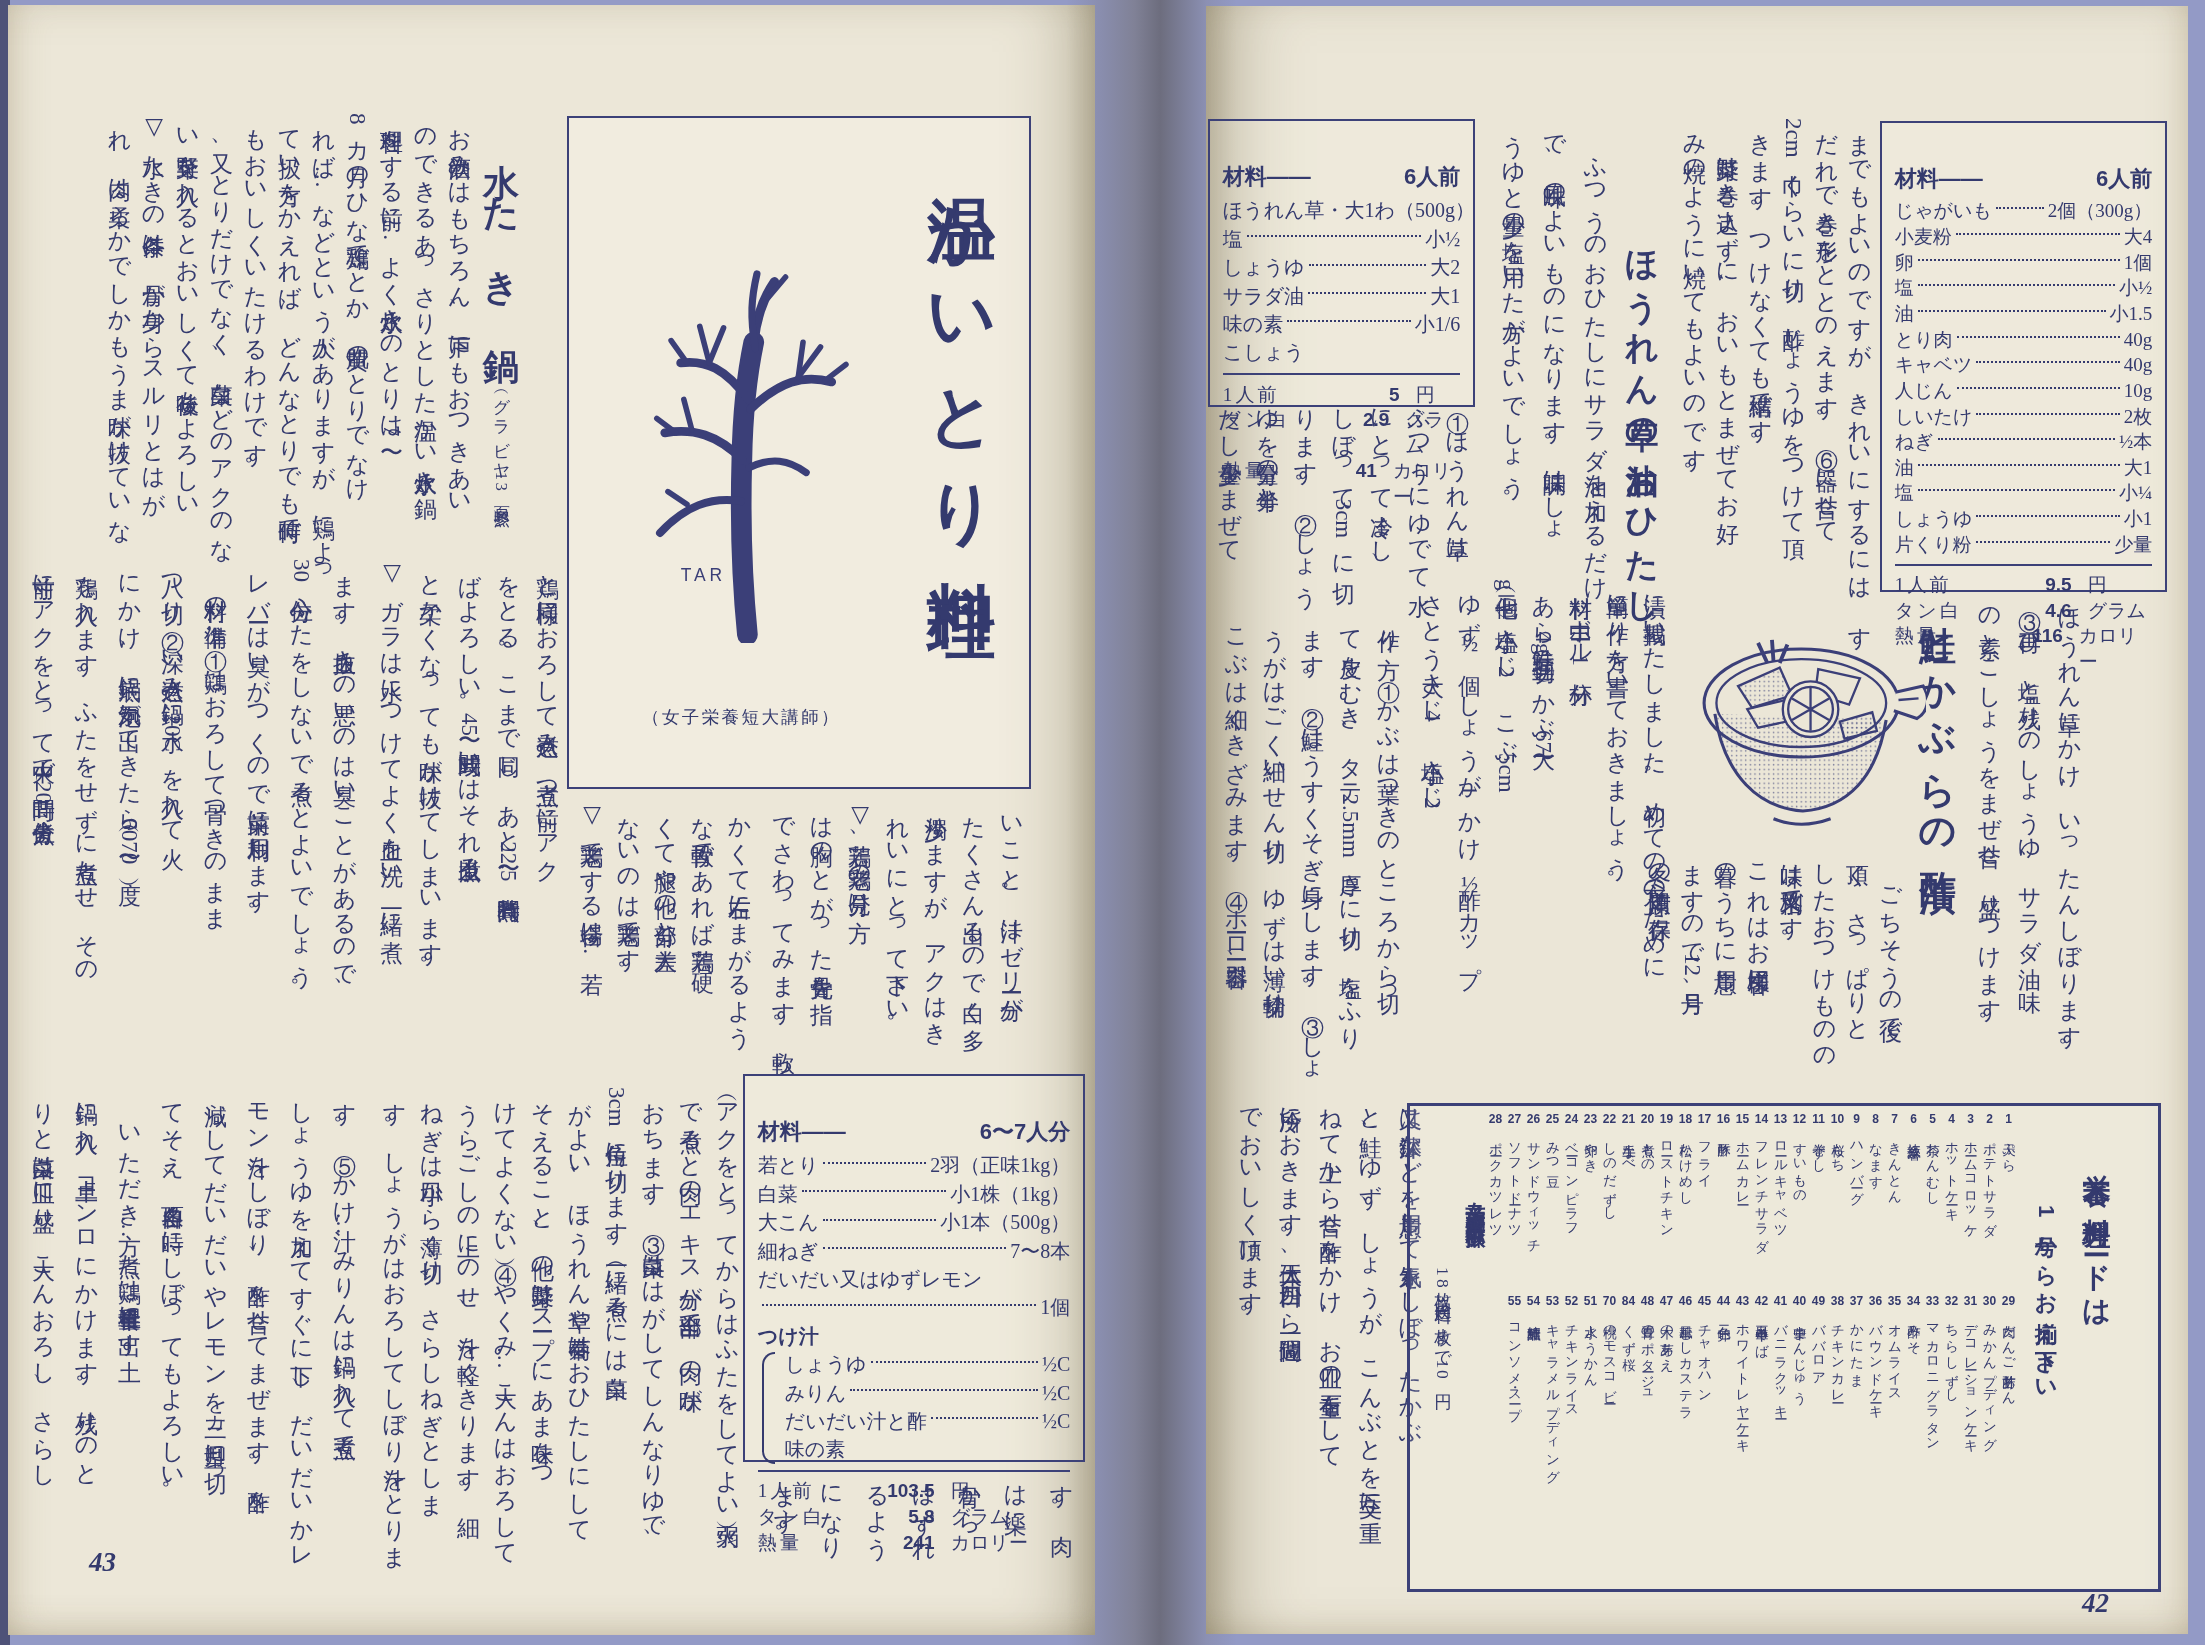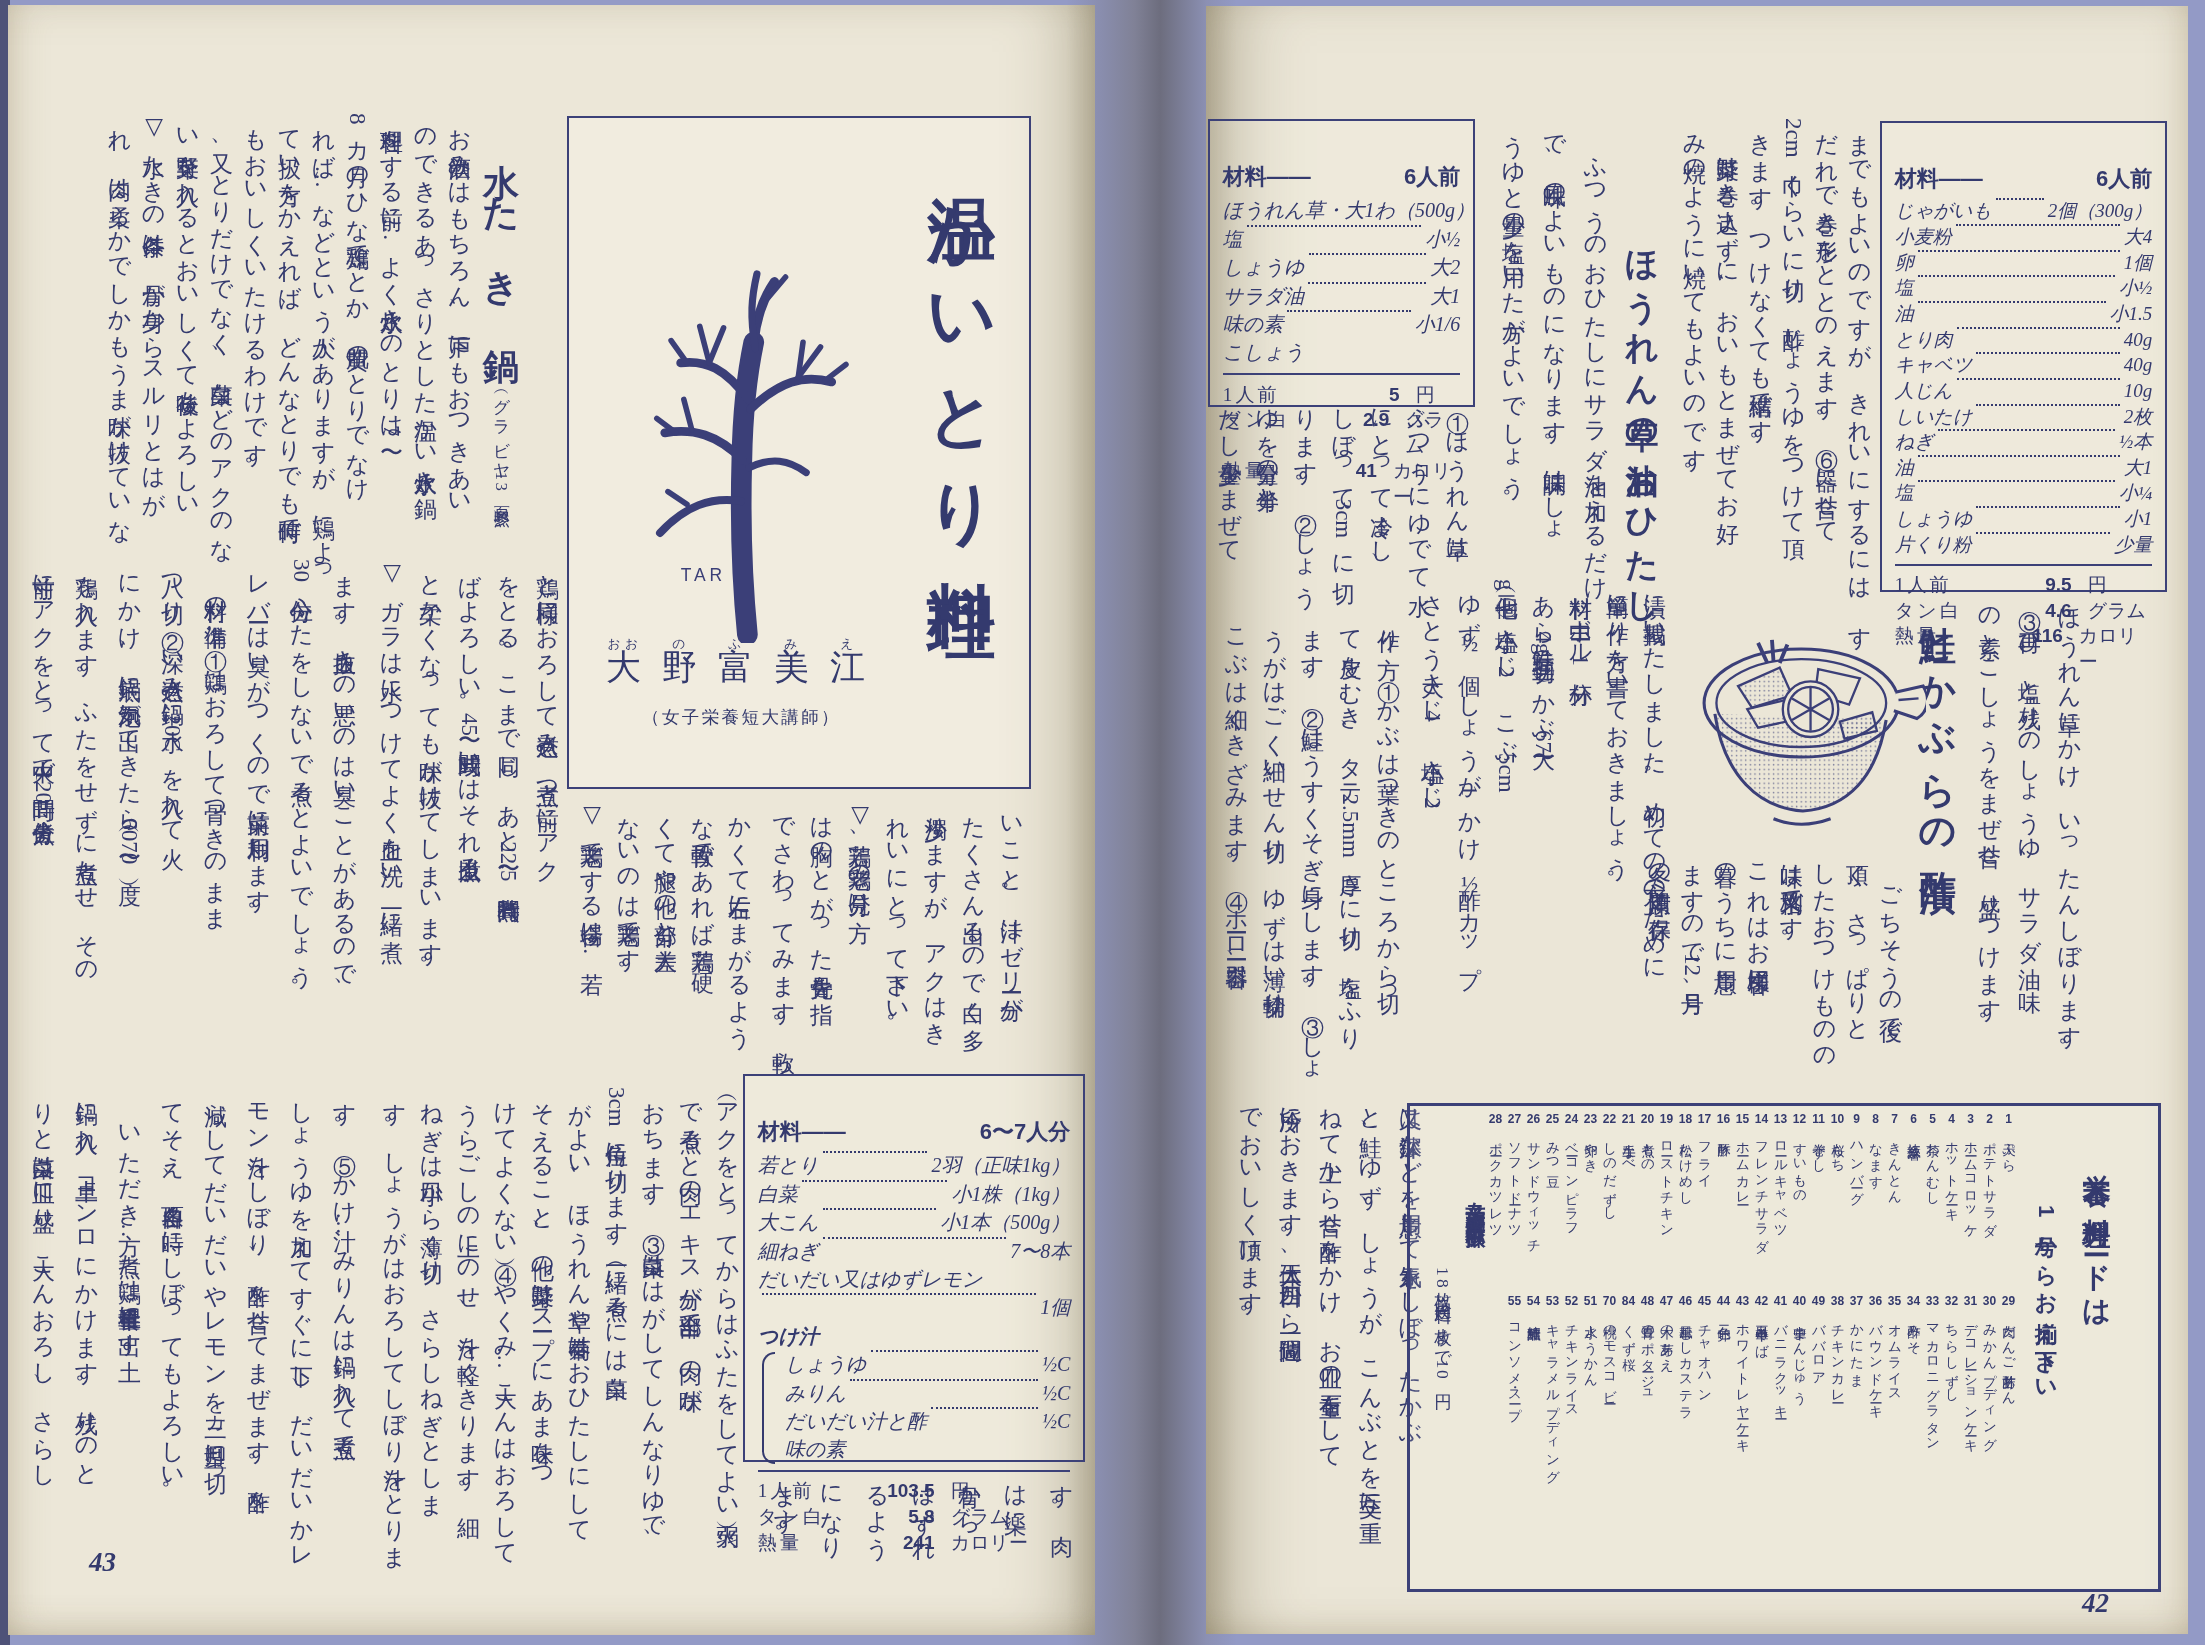--- a/index.html
+++ b/index.html
@@ -49,21 +49,21 @@
   #rp-finish{left:1958px;top:592px;width:131px;height:503px;line-height:40px;}
   #h2a{left:1912px;top:597px;height:355px;font-size:37px;letter-spacing:5.6px;}
   #bowl{position:absolute;left:1692px;top:629px;width:234px;height:216px;}
   #sake-intro{left:1635px;top:848px;width:272px;height:240px;line-height:33px;}
   #sake-bodyr{left:1407px;top:579px;width:266px;height:513px;line-height:37px;}
   #sake-method{left:1192px;top:613px;width:215px;height:479px;line-height:38px;}
   #sake-method2{left:1218px;top:1092px;width:212px;height:541px;line-height:40px;}
   
   .mtable{position:absolute;border:2.4px solid var(--ink2);color:var(--ink);padding:9.6px 12.7px;box-sizing:border-box;background:rgba(255,253,243,.15);}
   .mt-head{display:flex;justify-content:space-between;align-items:baseline;font-weight:700;font-size:22px;font-family:"Liberation Sans","DejaVu Sans",sans-serif;margin-bottom:4.8px;margin-top:31px;}
-  .mrow{display:flex;align-items:flex-start;font-size:20px;line-height:1.42;font-style:italic;}
+  .mrow{display:flex;align-items:center;font-size:20px;line-height:1.42;}
   .mname{white-space:nowrap;}
   .lead{flex:1;border-bottom:2.4px dotted var(--ink);margin:0 4px 5.6px;min-width:9.6px;}
   .mval{white-space:nowrap;}
   .wrap2{flex-wrap:wrap;}
   .wrap2 .mname{width:100%;}
   .ghead{font-weight:700;}
   .grp{padding-left:27px;}
   .brace{position:absolute;width:10.3px;border:2.4px solid var(--ink);border-right:none;border-radius:12.7px 0 0 12.7px;}
   .mt-stats{border-top:2.4px solid var(--ink2);margin-top:6.4px;padding-top:6.4px;}
   .srow{display:flex;align-items:baseline;font-size:19px;line-height:1.35;}
@@ -132,23 +132,20 @@
         <path d="M180 342 C142 336 110 348 78 382" stroke-width="10"></path>
         <path d="M112 346 L88 330" stroke-width="7"></path>
         <path d="M192 226 C228 192 258 182 294 192" stroke-width="11"></path>
         <path d="M252 186 L258 142" stroke-width="7"></path>
         <path d="M252 186 L280 148" stroke-width="7"></path>
         <path d="M286 190 L312 170" stroke-width="7"></path>
         <path d="M190 300 C218 286 240 290 262 306" stroke-width="9"></path>
       </g>
       <text x="104" y="442" font-size="22" letter-spacing="5" fill="#3b3f78" font-family="Liberation Sans, sans-serif">TAR</text>
     </svg>
-    <div id="tb-author">
-      <ruby><span>大</span><rt>おお</rt></ruby><ruby><span>野</span><rt>の</rt></ruby><ruby><span>富</span><rt>ふ</rt></ruby><ruby><span>美</span><rt>み</rt></ruby><ruby><span>江</span><rt>え</rt></ruby>
-    </div>
     <div id="tb-author-sub">（女子栄養短大講師）</div>
   </div>
 
   <div class="vtext" id="colsA">
     <p class="col">いこと。汁はゼリー分が</p>
       <p class="col">たくさん出るので白く多</p>
       <p class="col">少濁りますが、アクはき</p>
       <p class="col">れいにとって下さい。</p>
       <p class="col">▽若鶏、老鶏の見分け方</p>
       <p class="col">は胸のとがった骨先を指</p>

